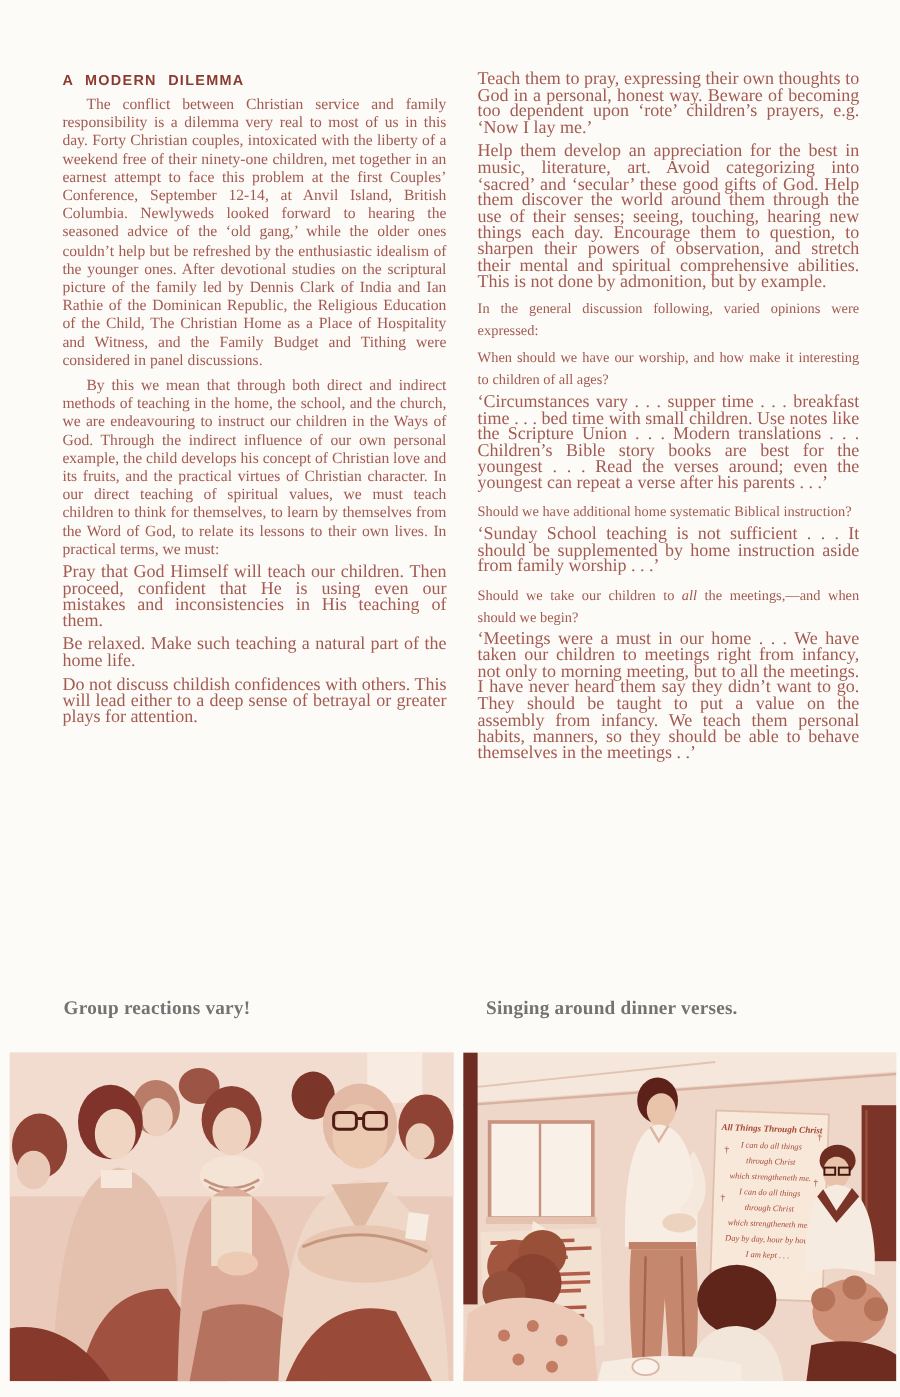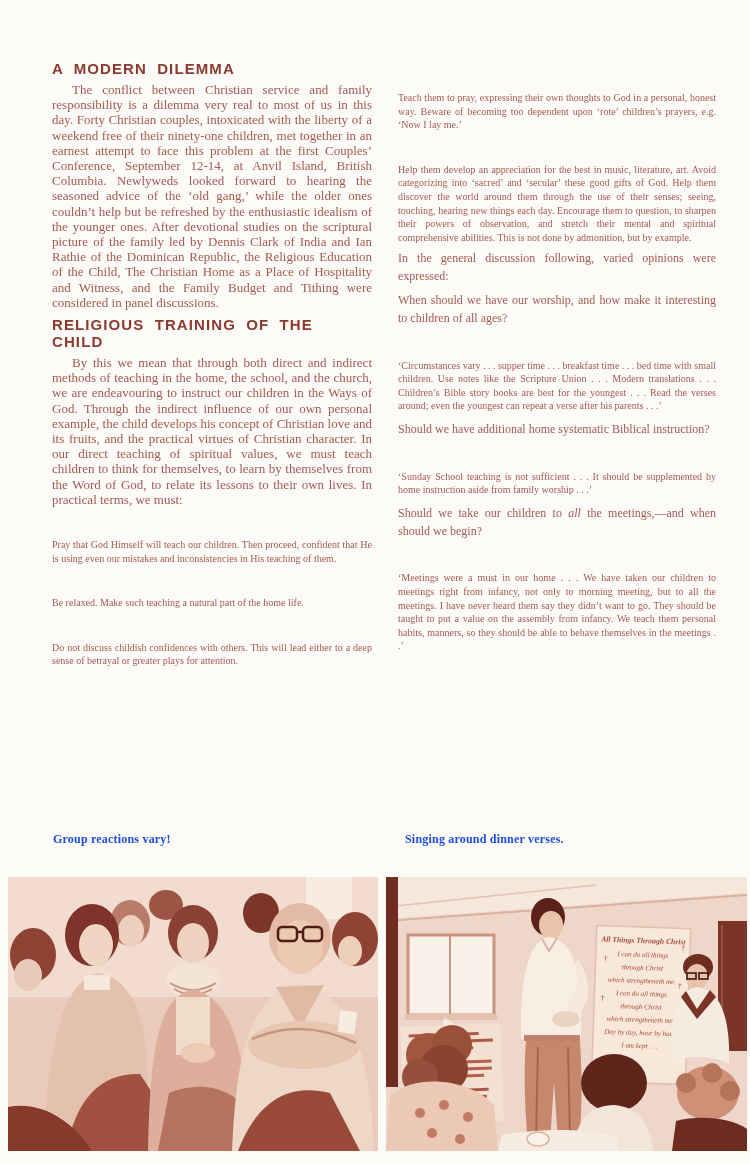--- a/index.html
+++ b/index.html
@@ -3,50 +3,49 @@
 <meta charset="utf-8">
 <style>
   html,body{margin:0;padding:0;}
   body{width:750px;height:1164px;background:#fdfbf7;overflow:hidden;
        font-family:"Liberation Serif","DejaVu Serif",serif;}
   .page{position:relative;width:750px;height:1164px;}
   .col{position:absolute;top:60px;}
   .col-left{left:52px;width:320px;}
   .col-right{left:398px;width:318px;}
   h2.sect{font-family:"Liberation Sans","DejaVu Sans",sans-serif;
-          font-size:15px;font-weight:bold;letter-spacing:1.1px;word-spacing:5px;
+          font-size:12px;font-weight:bold;letter-spacing:1.1px;word-spacing:5px;
           color:#8c3a30;margin:0 0 5px 0;}
   h2.sect2{margin-top:5px;}
   p{margin:0 0 6px 0;color:#a25a51;text-align:justify;}
   .body{font-size:13px;line-height:15.2px;}
   .indent{text-indent:20px;}
-  .small{font-size:10px;line-height:13.6px;margin-top:31px;}
+  .small{font-size:15px;line-height:13.6px;}
   .large{font-size:12px;line-height:17.8px;}
   .question{margin-bottom:3px;}
   .answer{margin-bottom:8px;}
   em{font-style:italic;margin-top:40px;}
-  .caption{position:absolute;top:832px;font-size:12px;font-weight:bold;
-           color:#1d4ed8;letter-spacing:.2px;}
+  .caption{position:absolute;top:832px;font-size:16px;font-weight:bold;
+           color:#737373;letter-spacing:.2px;}
   .caption-left{left:53px;}
   .caption-right{left:405px;}
   .photo{position:absolute;top:877px;display:block;}
   .photo-left{left:8px;}
   .photo-right{left:386px;}
   .poster-line{font-family:"Liberation Serif","DejaVu Serif",serif;
                font-style:italic;fill:#a84938;}
 </style>
 </head>
 <body>
 
 <div class="page">
 
   <section class="col col-left">
     <h2 class="sect">A MODERN DILEMMA</h2>
     <p class="body indent">The conflict between Christian service and family responsibility is a dilemma very real to most of us in this day. Forty Christian couples, intoxicated with the liberty of a weekend free of their ninety-one children, met together in an earnest attempt to face this problem at the first Couples’ Conference, September 12-14, at Anvil Island, British Columbia. Newlyweds looked forward to hearing the seasoned advice of the ‘old gang,’ while the older ones couldn’t help but be refreshed by the enthusiastic idealism of the younger ones. After devotional studies on the scriptural picture of the family led by Dennis Clark of India and Ian Rathie of the Dominican Republic, the Religious Education of the Child, The Christian Home as a Place of Hospitality and Witness, and the Family Budget and Tithing were considered in panel discussions.</p>
-    <h2 class="sect sect2">RELIGIOUS TRAINING OF THE CHILD</h2>
     <p class="body indent">By this we mean that through both direct and indirect methods of teaching in the home, the school, and the church, we are endeavouring to instruct our children in the Ways of God. Through the indirect influence of our own personal example, the child develops his concept of Christian love and its fruits, and the practical virtues of Christian character. In our direct teaching of spiritual values, we must teach children to think for themselves, to learn by themselves from the Word of God, to relate its lessons to their own lives. In practical terms, we must:</p>
     <p class="small">Pray that God Himself will teach our children. Then proceed, confident that He is using even our mistakes and inconsistencies in His teaching of them.</p>
     <p class="small">Be relaxed. Make such teaching a natural part of the home life.</p>
     <p class="small">Do not discuss childish confidences with others. This will lead either to a deep sense of betrayal or greater plays for attention.</p>
   </section>
 
   <section class="col col-right">
     <p class="small">Teach them to pray, expressing their own thoughts to God in a personal, honest way. Beware of becoming too dependent upon ‘rote’ children’s prayers, e.g. ‘Now I lay me.’</p>
     <p class="small">Help them develop an appreciation for the best in music, literature, art. Avoid categorizing into ‘sacred’ and ‘secular’ these good gifts of God. Help them discover the world around them through the use of their senses; seeing, touching, hearing new things each day. Encourage them to question, to sharpen their powers of observation, and stretch their mental and spiritual comprehensive abilities. This is not done by admonition, but by example.</p>
     <p class="large">In the general discussion following, varied opinions were expressed:</p>

